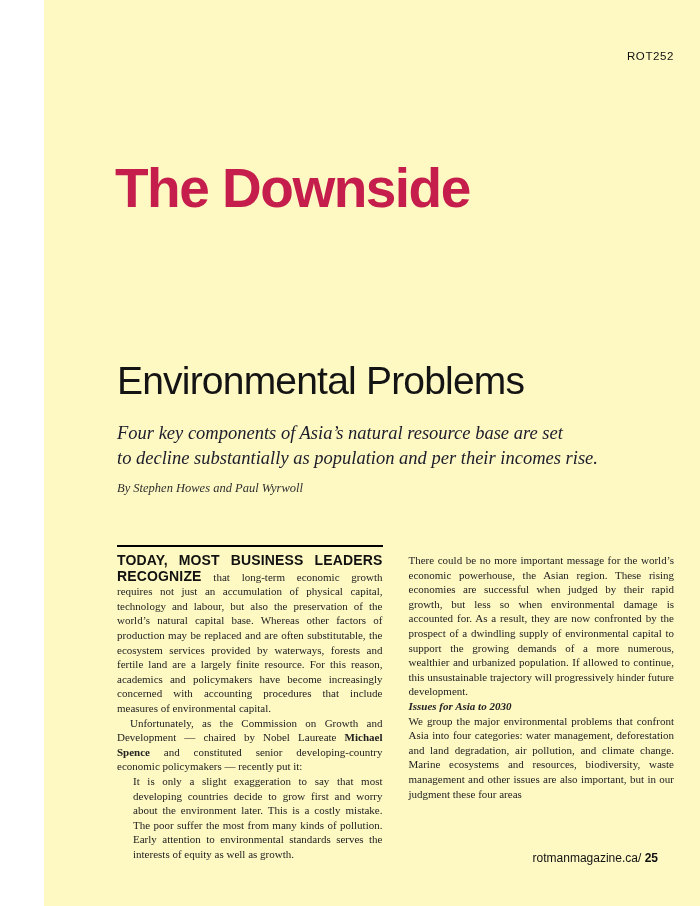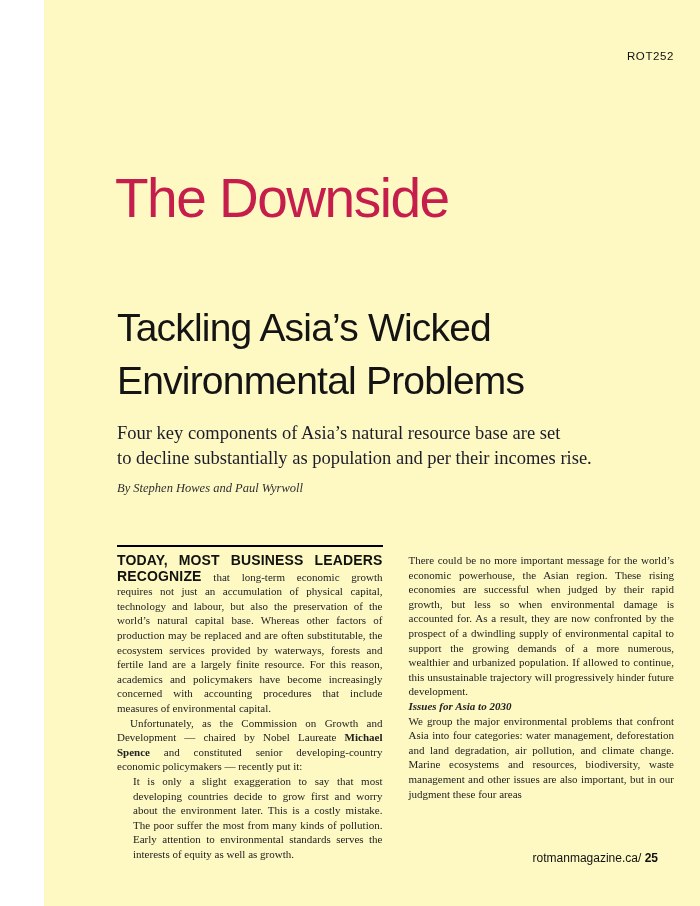--- a/index.html
+++ b/index.html
@@ -18,23 +18,23 @@
     top: 50px;
     right: 70px;
     font-family: "Liberation Sans", sans-serif;
     font-size: 11.5px;
     letter-spacing: 0.6px;
     color: #111;
   }
   .title {
     position: absolute;
     left: 71px;
-    top: 166px;
+    top: 156px;
     font-family: "Liberation Sans", sans-serif;
-    font-weight: normal;
+    font-weight: bold;
     font-size: 55px;
     line-height: 65px;
     letter-spacing: -1.5px;
     color: #c51d4c;
   }
   .subtitle {
     position: absolute;
     left: 73px;
     top: 301px;
     font-family: "Liberation Sans", sans-serif;
@@ -46,21 +46,21 @@
   }
   .deck {
     position: absolute;
     left: 73px;
     top: 421px;
     font-family: "Liberation Serif", serif;
     font-size: 18.5px;
     line-height: 25px;
     color: #1c1c2b;
   }
-  .deck span { display: block; }
+  .deck span { display: block; font-style: italic; }
   .byline {
     position: absolute;
     left: 73px;
     top: 481px;
     font-family: "Liberation Serif", serif;
     font-style: italic;
     font-size: 12.5px;
     color: #2e2e2e;
   }
   .columns {
@@ -120,21 +120,21 @@
 
 <div class="page">
 
   <div class="page-code">ROT252</div>
 
   <div class="title">
     <span>The Downside</span><br>
   </div>
 
   <div class="subtitle">
-    <span>Tackling Asia’s Wicked</span><br>
+    <br>
     <span>Environmental Problems</span>
   </div>
 
   <div class="deck">
     <span>Four key components of Asia’s natural resource base are set</span>
     <span>to decline substantially as population and per their incomes rise.</span>
   </div>
 
   <div class="byline">By Stephen Howes and Paul Wyrwoll</div>
 

